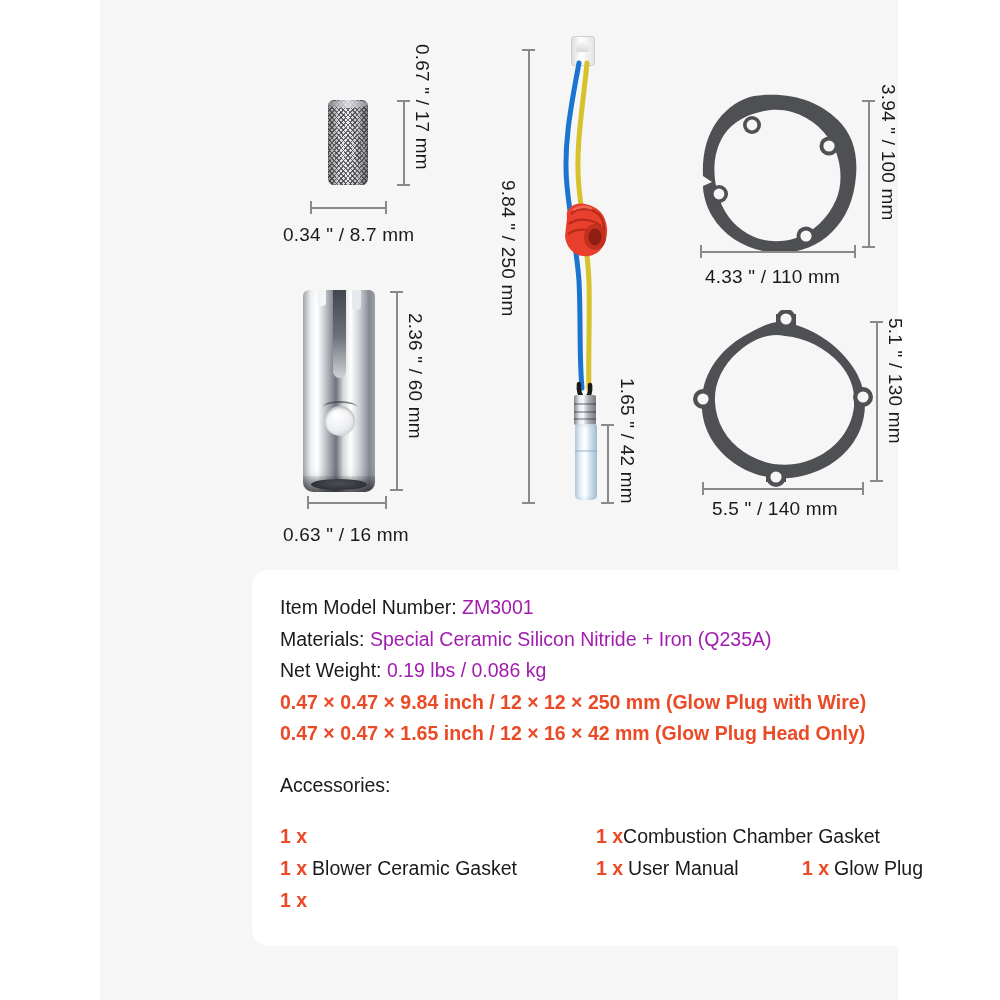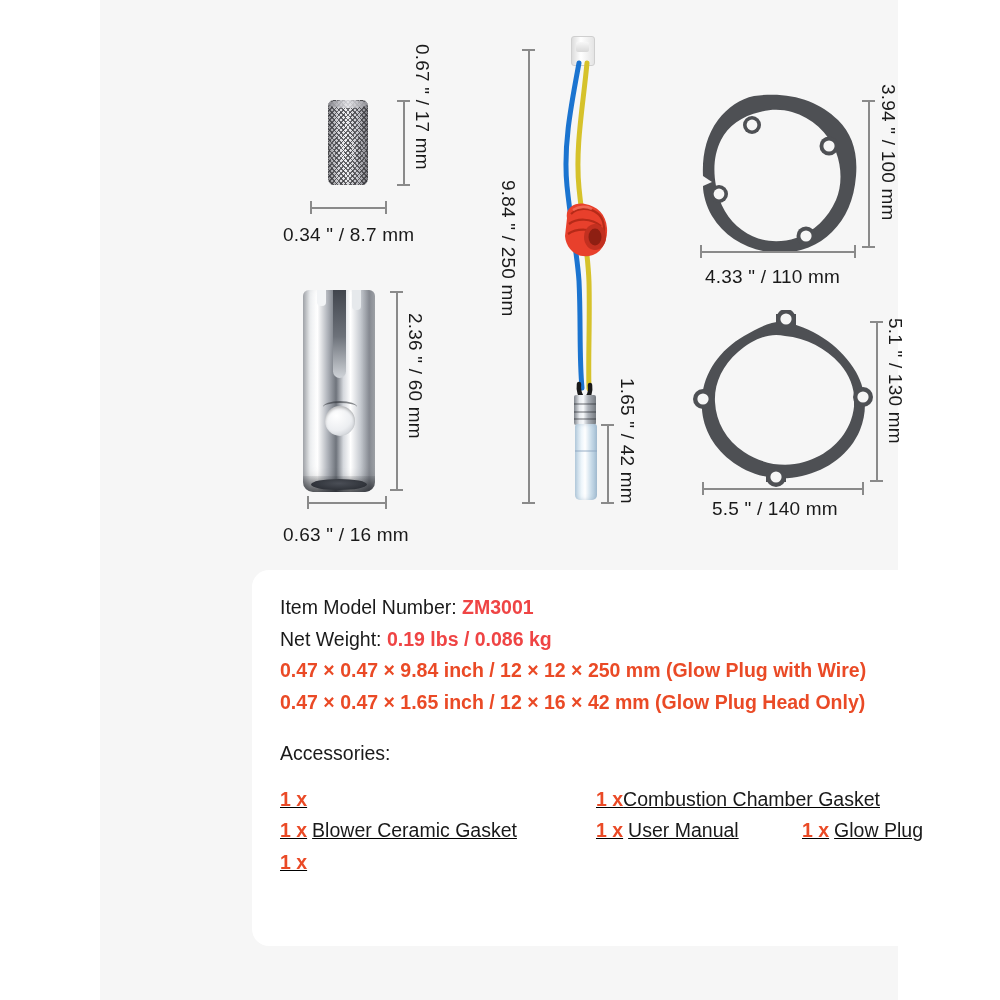--- a/index.html
+++ b/index.html
@@ -60,24 +60,24 @@
     box-shadow:inset 0 0 5px rgba(120,150,175,.35);}
   #tip:after{content:"";position:absolute;left:0;top:26px;width:100%;height:1.5px;background:rgba(140,165,190,.45);}
 
   
   .gasket{position:absolute;}
 
   
   #card{position:absolute;left:152px;top:570px;width:696px;height:376px;background:#ffffff;border-radius:17px;}
   #card .inner{padding:22px 0 0 28px;}
   .line{font-size:19.5px;color:#1a1a1a;line-height:1.62;white-space:nowrap;}
-  .em{color:#ef4444;font-weight:700;}
+  .em{color:#a21caf;font-weight:400;}
   .specline{font-size:19.5px;color:#ea4a26;font-weight:600;line-height:1.62;white-space:nowrap;}
   .acc-title{font-size:19.5px;color:#1a1a1a;line-height:1.62;margin-top:20px;}
-  .acc-grid{margin-top:14px;text-decoration:underline;}
+  .acc-grid{margin-top:20px;}
   .acc-row{display:flex;font-size:19.5px;line-height:1.62;white-space:nowrap;}
   .acc-cell{display:flex;align-items:baseline;}
   .c1{width:316px;}
   .c2{width:206px;}
   .qty{color:#ea4a26;font-weight:600;margin-right:5px;}
   .qty.tight{margin-right:0;}
   .alabel{color:#1a1a1a;}
 </style>
 </head>
 <body>
@@ -212,20 +212,24 @@
     <div class="tick tickv" style="left:762px;top:482px;"></div>
     <div class="dimtext" style="left:612px;top:498px;">5.5 " / 140 mm</div>
 
     <div id="card">
       <div class="inner">
         <div class="line">
           <span>Item Model Number:</span>
           <span class="em">ZM3001</span>
         </div>
         <div class="line">
+          <span>Materials:</span>
+          <span class="em">Special Ceramic Silicon Nitride + Iron (Q235A)</span>
+        </div>
+        <div class="line">
           <span>Net Weight:</span>
           <span class="em">0.19 lbs / 0.086 kg</span>
         </div>
         <div class="specline">0.47 × 0.47 × 9.84 inch / 12 × 12 × 250 mm (Glow Plug with Wire)</div>
         <div class="specline">0.47 × 0.47 × 1.65 inch / 12 × 16 × 42 mm (Glow Plug Head Only)</div>
 
         <div class="acc-title">Accessories:</div>
         <div class="acc-grid">
           <div class="acc-row">
             <span class="acc-cell c1">

